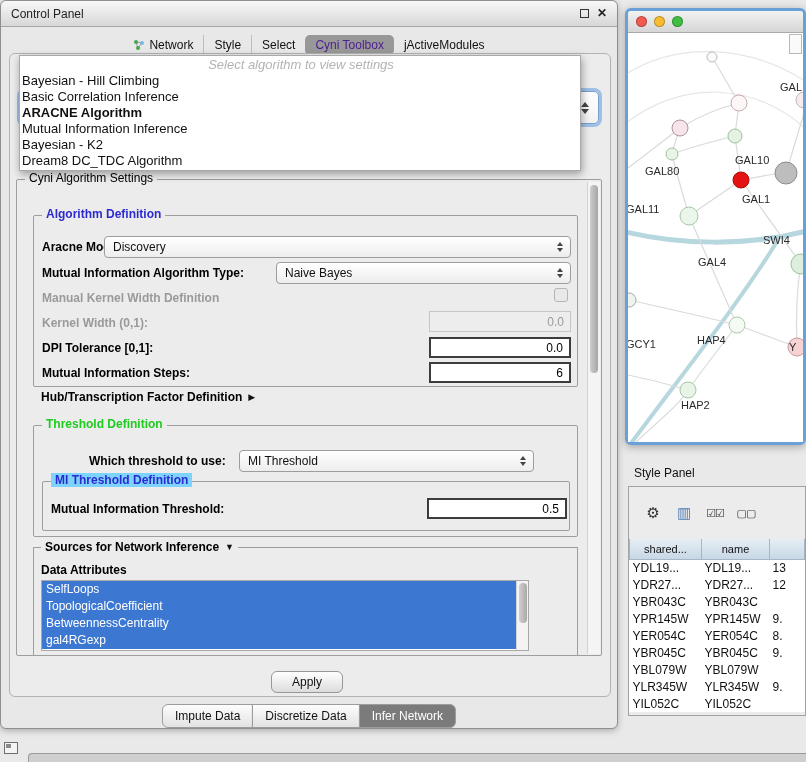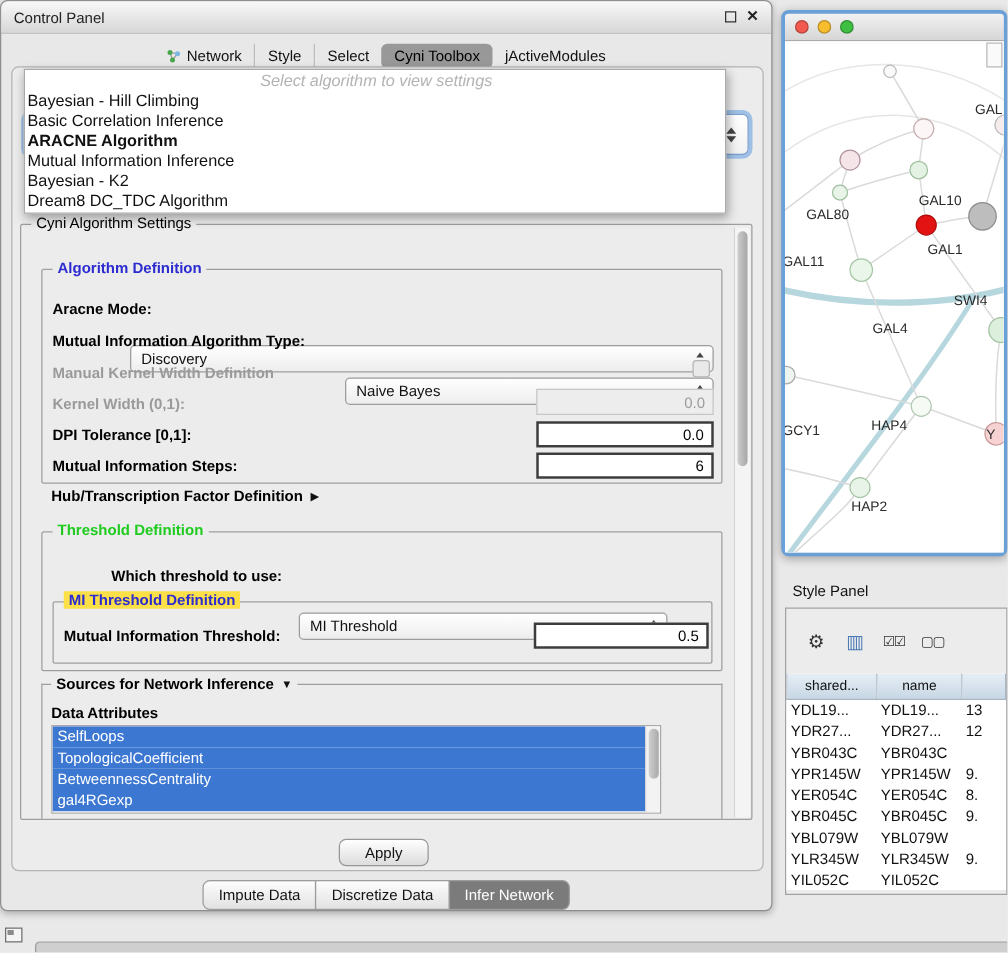--- a/index.html
+++ b/index.html
@@ -28,21 +28,21 @@
 
   .toptabs {
     position:absolute; left:0; top:32px; width:100%; height:24px;
     display:flex; justify-content:center; align-items:center;
   }
   .tab {
     display:flex; align-items:center; gap:4px;
     padding:3px 10px; font-size:12px; color:#111; white-space:nowrap;
   }
   .tab + .tab { border-left:1px solid #bdbdbd; }
-  .tab.sel { background:#989898; color:#000000; border-radius:5px; border-left:none; }
+  .tab.sel { background:#989898; color:#4c1d95; border-radius:5px; border-left:none; }
   .tab.sel + .tab { border-left:none; }
   .tabicon { display:inline-flex; }
 
   .content-panel {
     position:absolute; left:8px; top:52px; width:602px; height:644px;
     background:#ececec; border:1px solid #b3b3b3; border-radius:6px;
   }
 
   
   .algo-combo {
@@ -76,21 +76,21 @@
   .gb-title.blue  { color:#2b2bd0; }
   .gb-title.green { color:#1ecb1e; }
   .groupbox.open-bottom { border-bottom:none; }
 
   .lbl { position:absolute; font-size:12px; font-weight:bold; color:#000; white-space:nowrap; }
   .lbl.dis { color:#9a9a9a; }
 
   .combo {
     position:absolute; display:flex; align-items:center; height:22px;
     background:linear-gradient(#ffffff,#ededed);
-    border:1px solid #9d9d9d; border-radius:4px; font-size:12px; padding-left:8px;margin-top:40px;
+    border:1px solid #9d9d9d; border-radius:4px; font-size:12px; padding-left:8px;
   }
   .combo .arrows { padding-right:4px; width:16px; }
   .combo .arrows .up { border-left-width:3px; border-right-width:3px; border-bottom-width:4px; }
   .combo .arrows .dn { border-left-width:3px; border-right-width:3px; border-top-width:4px; }
 
   .txtfield {
     position:absolute; height:21px; width:142px;
     border:2px solid #3c3c3c; background:#fff; font-size:12px;
     text-align:right; padding:0 6px; font-family:"Liberation Sans",sans-serif;
   }
@@ -291,21 +291,21 @@
         <span class="lbl" style="left:55px; top:28px;">Which threshold to use:</span>
         <div class="combo" style="left:205px; top:24px; width:295px;">
           <span>MI Threshold</span>
           <span class="arrows">
               <i class="up"></i>
               <i class="dn"></i>
             </span>
         </div>
 
         <div class="groupbox" style="left:8px; top:55px; width:528px; height:50px;">
-          <span class="gb-title blue" style="background:#fde047;">MI Threshold Definition</span>
+          <span class="gb-title blue" style="background:#7dd3fc;">MI Threshold Definition</span>
           <span class="lbl" style="left:8px; top:20px;">Mutual Information Threshold:</span>
           <input class="txtfield" style="left: 384px; top: 16px; width: 140px;" value="0.5">
         </div>
       </div>
 
       <div class="groupbox open-bottom" style="left:16px; top:367px; width:545px; height:108px; border-radius:0;"></div>
       <div style="position:absolute; left:24px; top:360px; display:flex; align-items:center; background:#ececec; padding:0 4px;">
         <span class="lbl" style="position:static;">Sources for Network Inference</span>
         <span class="tri">▼</span>
       </div>

